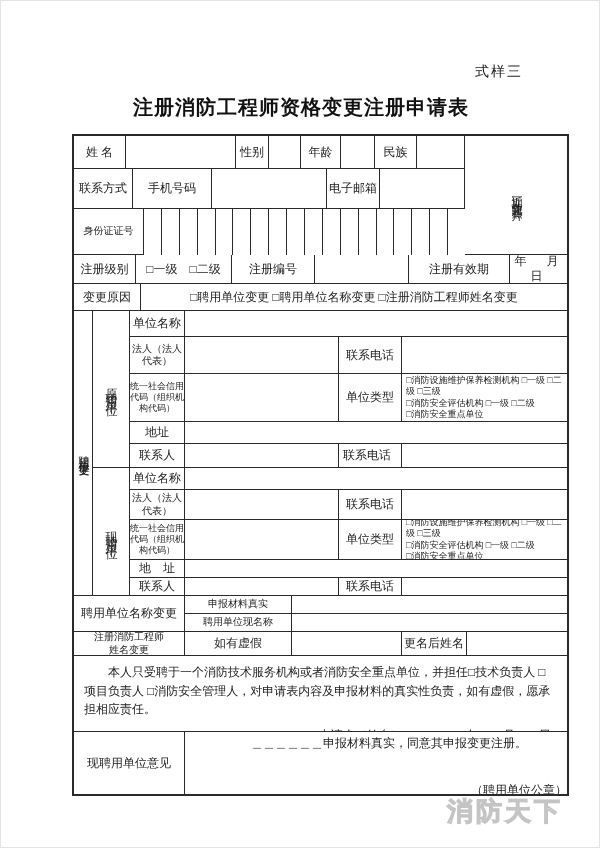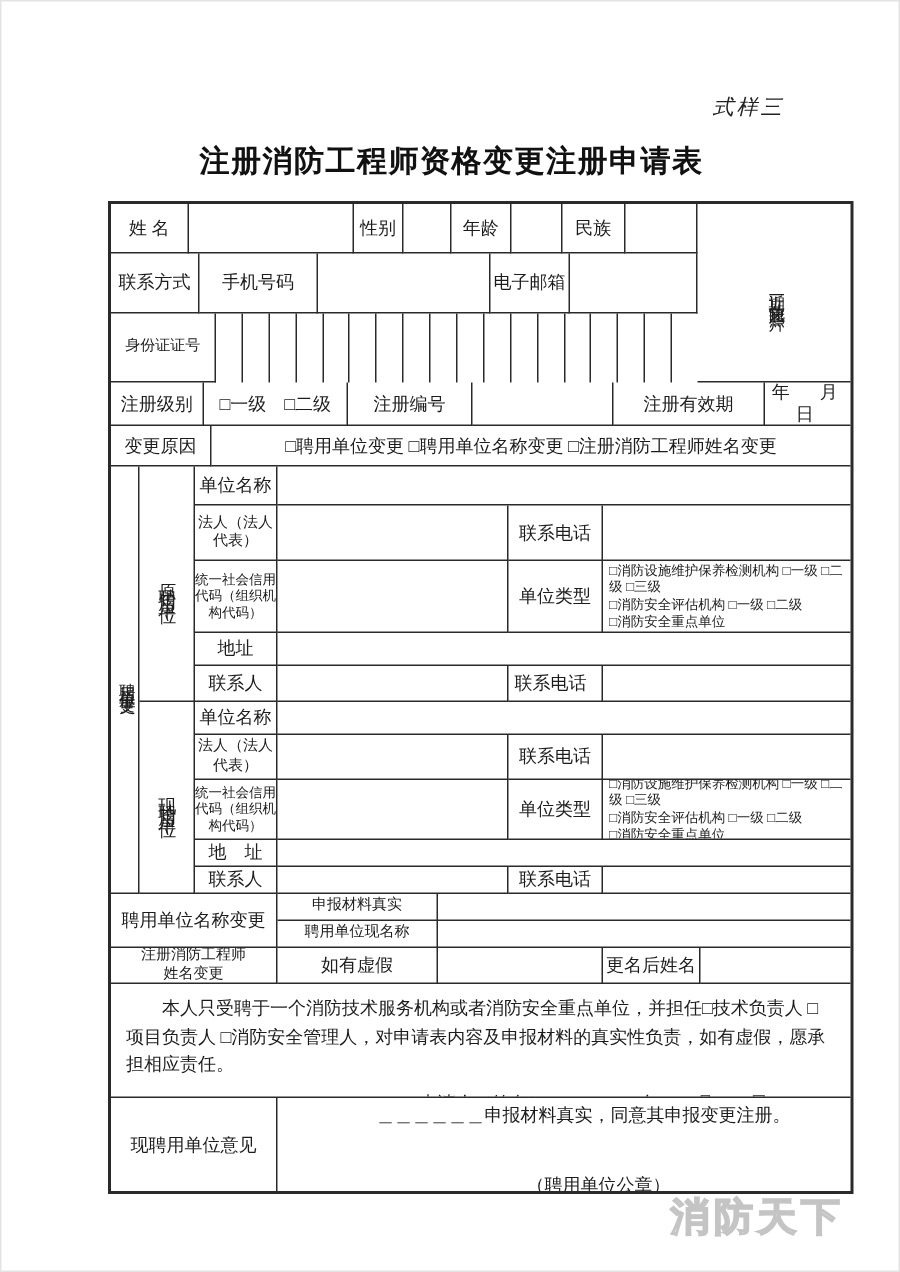--- a/index.html
+++ b/index.html
@@ -1,20 +1,20 @@
 <!DOCTYPE html>
 <html><head>
 <meta charset="utf-8">
 <style>
   * { margin:0; padding:0; box-sizing:border-box; }
   html,body { width:600px; height:848px; background:#ffffff; overflow:hidden; }
   body { font-family:"Liberation Serif","DejaVu Serif",serif; color:#1c1c1c;
          border:1px solid #e3e3e3; position:relative; }
   .corner { position:absolute; top:62px; right:76px; font-size:14px;
-            font-style:italic; letter-spacing:2px; color:#222; }
+            letter-spacing:2px; color:#222; }
   .title { position:absolute; top:93px; left:0; width:600px; text-align:center;
            font-family:"Liberation Sans","DejaVu Sans",sans-serif;
            font-weight:bold; font-size:20px; letter-spacing:1px; color:#111; }
   .tbl { position:absolute; left:71px; top:133px; width:497px;
          border:2px solid #2a2a2a; background:#fff; }
   .r { display:flex; }
   .col { display:flex; flex-direction:column; }
   .cell { border-right:1px solid #2a2a2a; border-bottom:1px solid #2a2a2a;
           display:flex; align-items:center; justify-content:center;
           text-align:center; font-size:12px; line-height:1.25; overflow:hidden; }
@@ -23,29 +23,29 @@
   .sm { font-size:9px; }
   .xs { font-size:10px; }
   .pre { white-space:pre-line; }
   .vtext { writing-mode:vertical-rl; text-orientation:upright;
            letter-spacing:4px; font-size:12px; }
   .vtext.tight { letter-spacing:2px; font-size:11px; }
   .idrow { display:flex; flex:1; }
   .idbox { flex:1; border-right:1px solid #2a2a2a; }
   .idbox:last-child { border-right:none; }
   .left { justify-content:flex-start; text-align:left; padding:2px 4px; }
-  .decl { flex-direction:column; align-items:flex-start; justify-content:flex-start;
+  .decl { flex-direction:column; align-items:flex-end; justify-content:flex-start;
           padding:7px 10px 4px 10px; text-align:left; }
   .decl p { text-indent:2em; font-size:12px; line-height:1.55; }
   .sigline { display:flex; margin-top:9px; padding-left:196px; font-size:12px; }
   .sigline .date { margin-left:52px; letter-spacing:6px; }
   .opin { flex-direction:column; align-items:stretch;
           justify-content:space-evenly; padding:4px 0; }
   .opin .l1 { text-align:left; padding-left:66px; font-size:12px; }
-  .opin .l2 { text-align:center; padding-left:46px; font-size:12px;margin-top:32px; }
+  .opin .l2 { text-align:right; padding-left:46px; font-size:12px;margin-top:32px; }
   .opin .l3 { text-align:right; padding-right:72px; font-size:12px; letter-spacing:6px; }
   .watermark { position:absolute; right:36px; bottom:18px;
                font-family:"Liberation Sans","DejaVu Sans",sans-serif;
                font-weight:bold; font-size:26px; letter-spacing:3px;
                color:#f2f2f2; -webkit-text-stroke:1px #c4c4c4;
                text-shadow:0 0 1px #cfcfcf; }
 </style>
 </head>
 <body>
 

